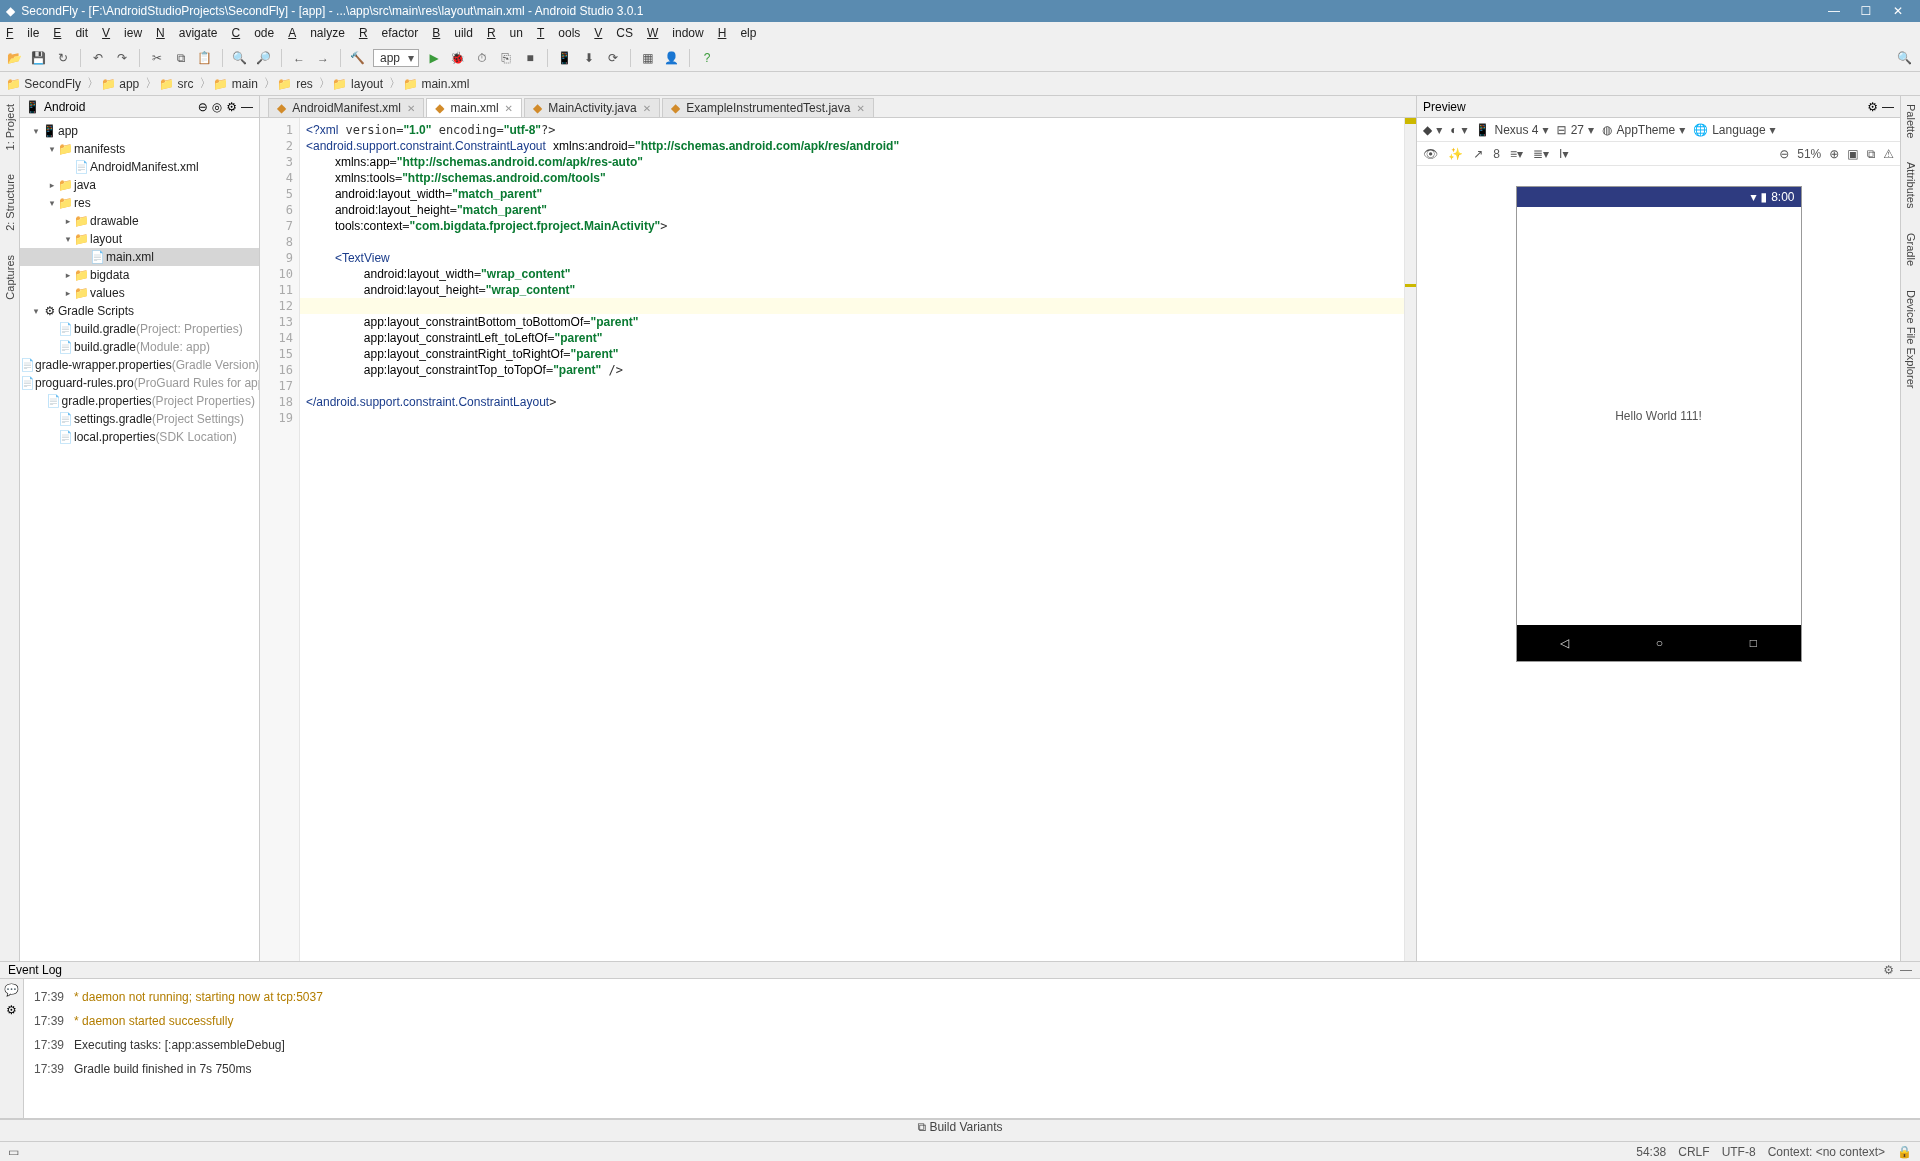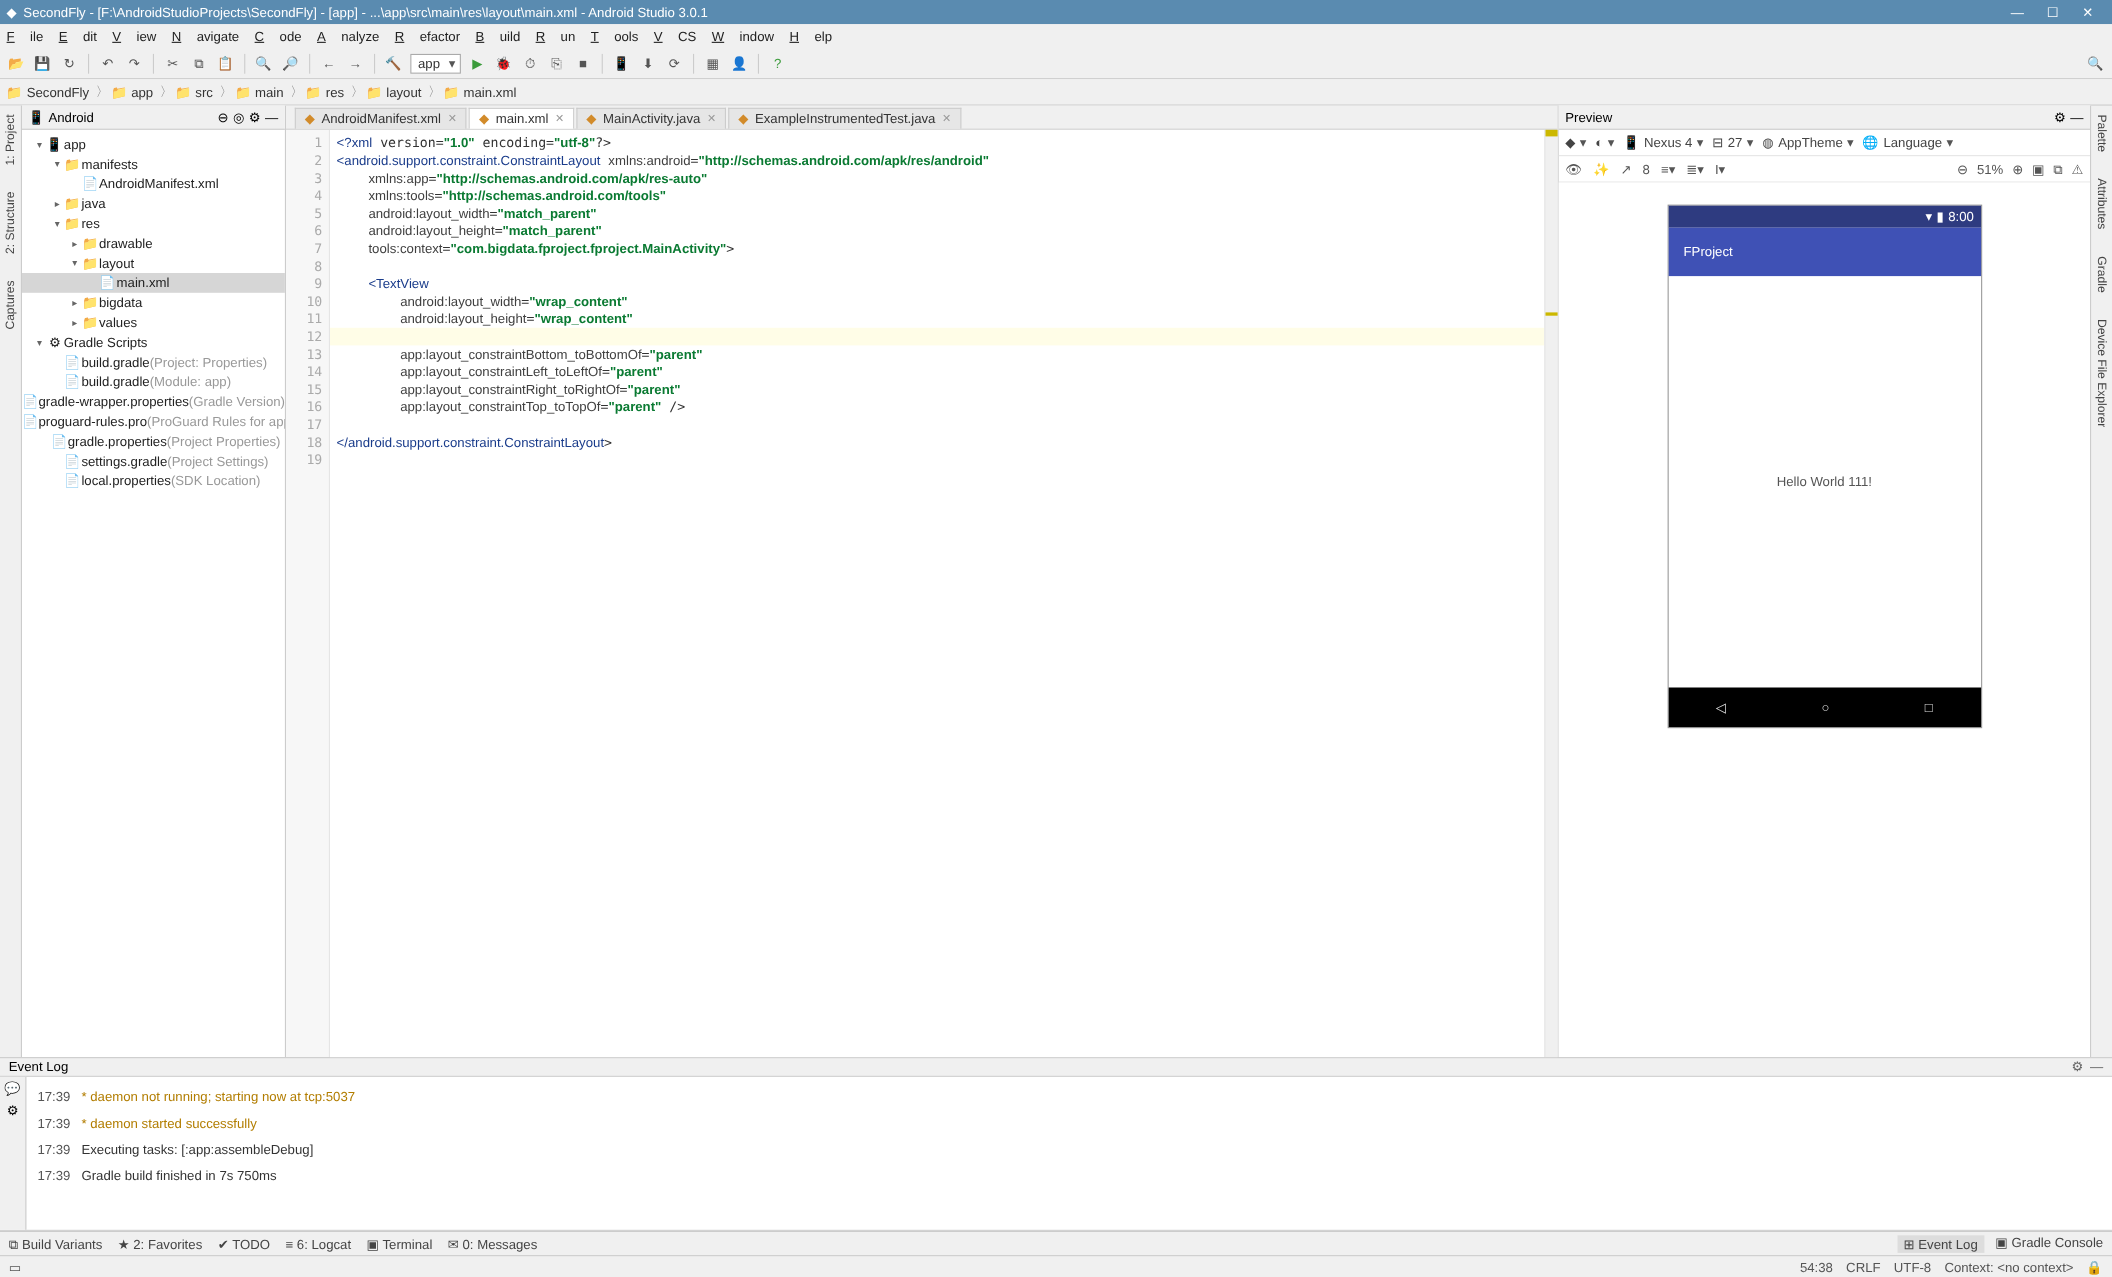--- a/index.html
+++ b/index.html
@@ -37,21 +37,21 @@
 .editor-area { flex:1; display:flex; flex-direction:column; min-width:0; }
 .tabs { height:22px; background:#f0f0f0; border-bottom:1px solid #ccc; display:flex; align-items:flex-end; padding-left:8px; gap:2px; }
 .tab { background:#e6e6e6; border:1px solid #ccc; border-bottom:none; padding:2px 8px; display:flex; align-items:center; gap:6px; cursor:default; color:#333; }
 .tab.active { background:#fff; }
 .tab .cx { color:#999; font-size:10px; }
 .tab .ic { color:#d28b2a; }
 .editor-body { flex:1; display:flex; min-height:0; }
 .gutter { width:40px; background:#f7f7f7; border-right:1px solid #e5e5e5; text-align:right; padding:4px 6px 0 0; color:#aaa; font-family:"Consolas",monospace; font-size:12px; line-height:16px; }
 .code { flex:1; background:#fff; padding:4px 4px 0 6px; font-family:"Consolas",monospace; font-size:12px; line-height:16px; white-space:pre; overflow:auto; color:#333; position:relative; }
 .code .hlline { position:absolute; left:0; right:0; height:16px; background:#fffde7; }
-.attr { color:#404040; }
+.attr { color:#000000; }
 .str { color:#0a7a32; font-weight:600; }
 .tag { color:#1a3c8b; }
 .hi-tx { background:#c9c36e; }
 .code-marker { width:12px; background:#f0f0f0; border-left:1px solid #e5e5e5; position:relative; }
 .code-marker .m1 { position:absolute; top:0; width:100%; height:6px; background:#ccb800; }
 .code-marker .m2 { position:absolute; top:166px; width:100%; height:3px; background:#ccb800; }
 .ed-bottom-tabs { height:22px; background:#f0f0f0; border-top:1px solid #ccc; display:flex; align-items:center; padding-left:10px; }
 .ed-bottom-tabs .bt { border:1px solid #ccc; padding:2px 12px; background:#e6e6e6; cursor:default; }
 .ed-bottom-tabs .bt.active { background:#fff; border-bottom-color:#fff; }
 .preview { width:484px; background:#fff; border-left:1px solid #ccc; display:flex; flex-direction:column; }
@@ -70,21 +70,21 @@
 .right-tog { width:20px; background:#f0f0f0; border-left:1px solid #ccc; display:flex; flex-direction:column; align-items:center; gap:24px; padding-top:8px; }
 .right-tog span { writing-mode: vertical-rl; font-size:11px; color:#444; cursor:default; }
 .event-log-hdr { height:18px; background:#f0f0f0; border-top:1px solid #ccc; border-bottom:1px solid #ccc; display:flex; align-items:center; padding:0 8px; }
 .event-log-hdr .rt { margin-left:auto; display:flex; gap:6px; color:#666; }
 .event-log { height:140px; background:#fff; border-bottom:1px solid #ccc; display:flex; }
 .el-left { width:24px; background:#f0f0f0; border-right:1px solid #ccc; display:flex; flex-direction:column; align-items:center; gap:6px; padding-top:4px; }
 .el-body { flex:1; padding:6px 10px; color:#333; }
 .el-row { display:flex; gap:10px; height:24px; align-items:center; }
 .el-row .time { color:#555; }
 .el-row .warn { color:#b27d00; }
-.bottom-tabs { height:22px; background:#f0f0f0; border-top:1px solid #ccc; display:flex; align-items:center; padding:0 8px; gap:14px; color:#444; }
+.bottom-tabs { height:22px; background:#f0f0f0; border-top:1px solid #ccc; display:flex; align-items:center; padding:0 8px; gap:14px; color:#444;flex-direction:column; }
 .bottom-tabs .r { margin-left:auto; display:flex; gap:10px; }
 .bottom-tabs .active { background:#ddd; padding:1px 6px; }
 .status { height:20px; background:#f0f0f0; border-top:1px solid #ccc; display:flex; align-items:center; padding:0 8px; color:#555; font-size:11px; }
 .status .r { margin-left:auto; display:flex; gap:12px; }
 </style>
 </head>
 <body>
 
 <div class="title-bar">
   <span style="margin-right:6px;">◆</span>
@@ -403,23 +403,20 @@
         <span>⚠</span>
       </span>
     </div>
     <div class="device-frame">
       <div class="device">
         <div class="dev-status">
           <span>▾</span>
           <span>▮</span>
           <span>8:00</span>
         </div>
-        <div class="dev-appbar">
-          <span>FProject</span>
-        </div>
         <div class="dev-body">
           <span>Hello World 111!</span>
         </div>
         <div class="dev-nav">
           <span>◁</span>
           <span>○</span>
           <span>□</span>
         </div>
       </div>
     </div>

